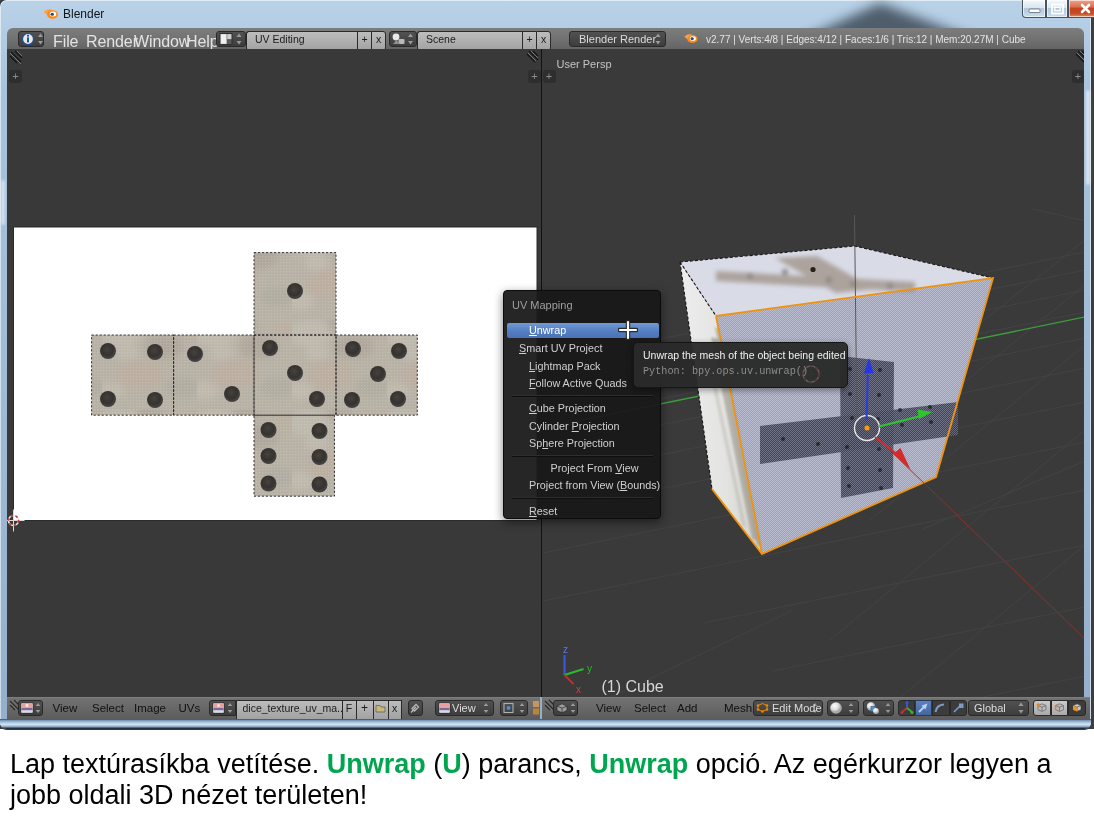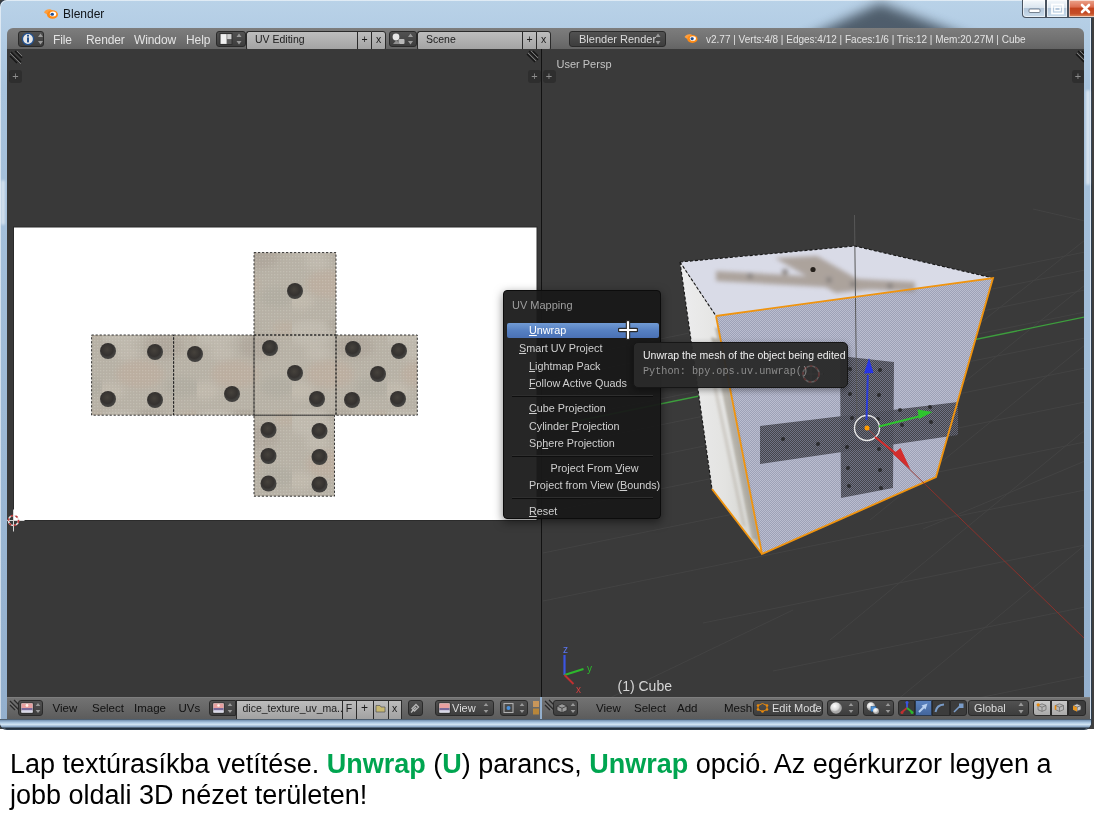--- a/index.html
+++ b/index.html
@@ -22,21 +22,21 @@
 #cb-min{left:0;width:24px;border-radius:0 0 0 4px;
   background:linear-gradient(180deg,#f4f8fb 0%,#dbe6f0 45%,#b5c8db 50%,#cadcec 100%);}
 #cb-max{left:24px;width:22px;border-radius:0;
   background:linear-gradient(180deg,#f4f8fb 0%,#dbe6f0 45%,#b5c8db 50%,#cadcec 100%);}
 #cb-close{left:46px;width:42px;border-radius:0 0 4px 0;
   background:linear-gradient(180deg,#eca48c 0%,#dd7053 40%,#c3441f 50%,#c54e28 80%,#e28f60 100%);}
 
 #infohdr{position:absolute;left:7px;top:28px;width:1077px;height:21px;
   background:linear-gradient(180deg,#7d7d7d 0%,#717171 55%,#646464 100%);
   border-radius:6px 6px 0 0;box-shadow:0 1px 0 #3a3a3a;}
-.menutxt{position:absolute;top:4.5px;font-size:12px;color:#e3e3e3;letter-spacing:-0.1px;}
+.menutxt{position:absolute;top:4.5px;font-size:16px;color:#e3e3e3;letter-spacing:-0.1px;}
 
 #main{position:absolute;left:7px;top:49px;width:1077px;height:648px;background:#3a3a3a;overflow:hidden;}
 #uved{position:absolute;left:0px;top:0;width:533px;height:648px;background:#393939;}
 #divider{position:absolute;left:533.5px;top:0;width:1.6px;height:648px;background:#121212;}
 #v3d{position:absolute;left:535.5px;top:0;width:541.5px;height:648px;background:#3a3a3a;overflow:hidden;}
 .plusbtn{position:absolute;width:13px;height:13px;border-radius:3px;background:#2e2e2e;
   color:#8e8e8e;font-size:11px;line-height:12px;text-align:center;}
 
 .bhdr{position:absolute;height:22px;top:697px;
   background:linear-gradient(180deg,#737373 0%,#686868 50%,#5c5c5c 100%);
@@ -379,21 +379,21 @@
         <g font-family="Liberation Sans,sans-serif" font-size="10">
           <line x1="21.5" y1="626" x2="21.5" y2="606" stroke="#3b55e2" stroke-width="2.2"></line>
           <line x1="21.5" y1="626" x2="40.5" y2="620" stroke="#2db82d" stroke-width="2.2"></line>
           <line x1="21.5" y1="626" x2="30.5" y2="635" stroke="#c03030" stroke-width="2"></line>
           <text x="20" y="604" fill="#5b75f2">z</text>
           <text x="44" y="623" fill="#2db82d">y</text>
           <text x="33" y="644" fill="#d04040">x</text>
         </g>
       </svg>
       <div style="position:absolute;left:14px;top:9px;font-size:11px;color:#c4c4c4;">User Persp</div>
-      <div style="position:absolute;left:59px;top:629px;font-size:14px;color:#d6d6d6;margin-left:16px;">(1) Cube</div>
+      <div style="position:absolute;left:59px;top:629px;font-size:16px;color:#d6d6d6;">(1) Cube</div>
       <div class="plusbtn" style="left:0px;top:21px;">+</div>
       <div class="plusbtn" style="left:529px;top:21px;">+</div>
       <svg width="14" height="14" style="position:absolute;left:531px;top:1px">
         <path d="M13 6 L8 1 M13 10 L4 1 M10 12 L2 4" stroke="#161616" stroke-width="1.4"></path>
         <path d="M13 8 L6 1 M11 11 L3 3" stroke="#8a8a8a" stroke-width="0.8"></path>
       </svg>
     </div>
   </div>
   <div id="lhdr" class="bhdr" style="left:7px;width:533px;">
     <svg width="12" height="12" style="position:absolute;left:2px;top:2px">

